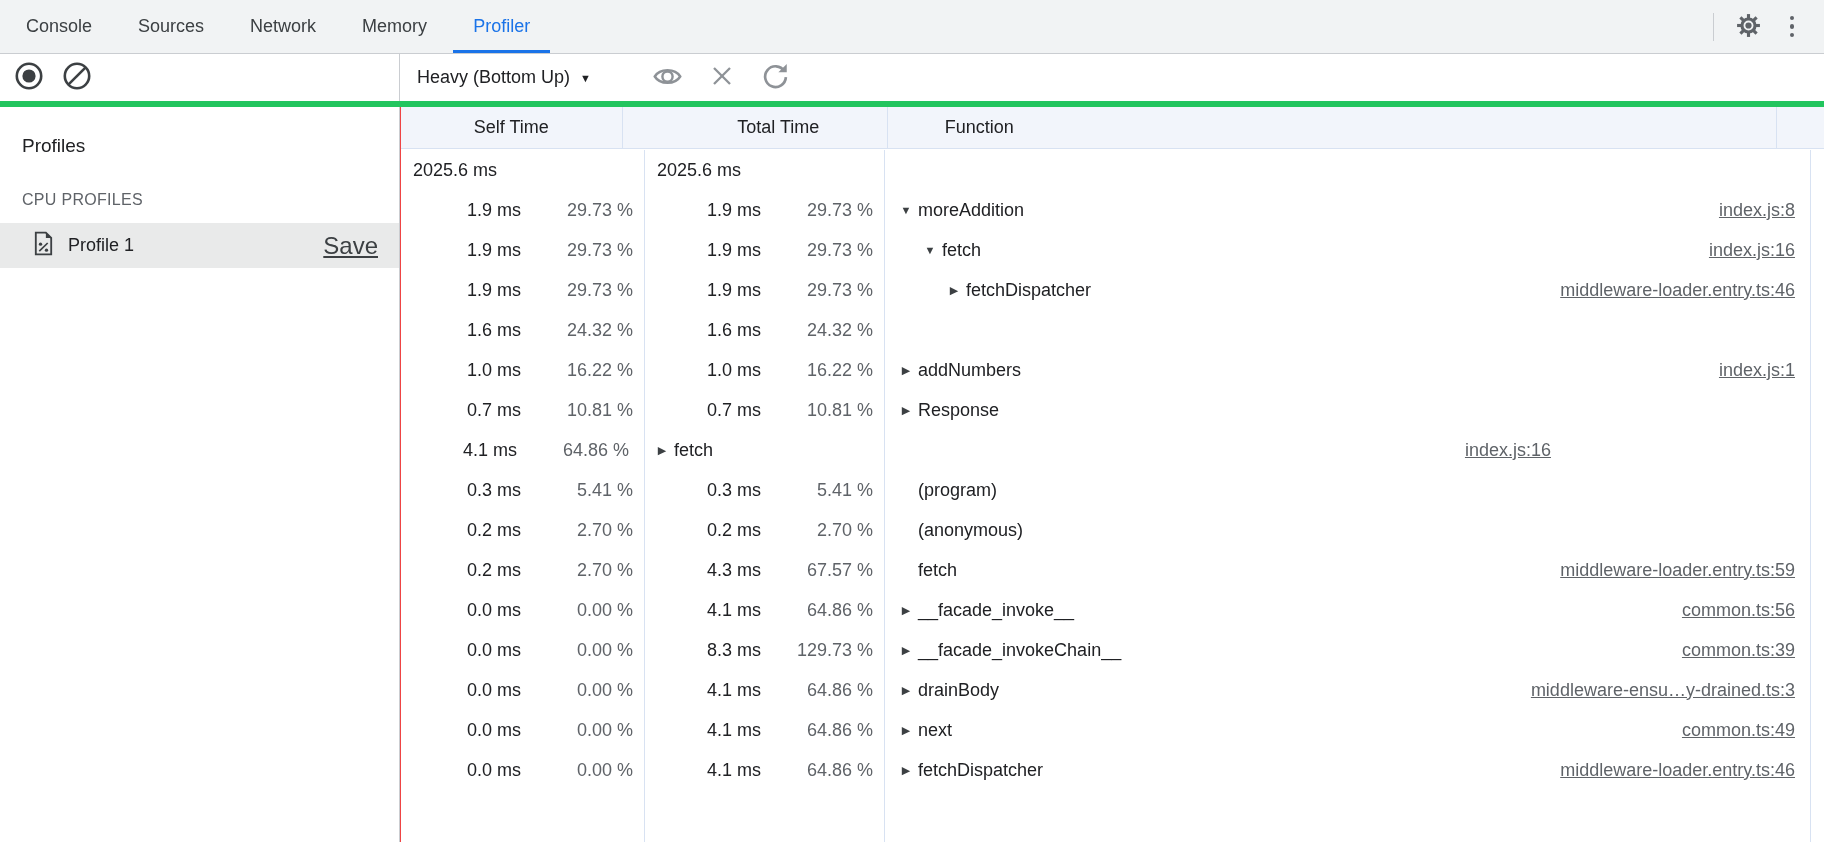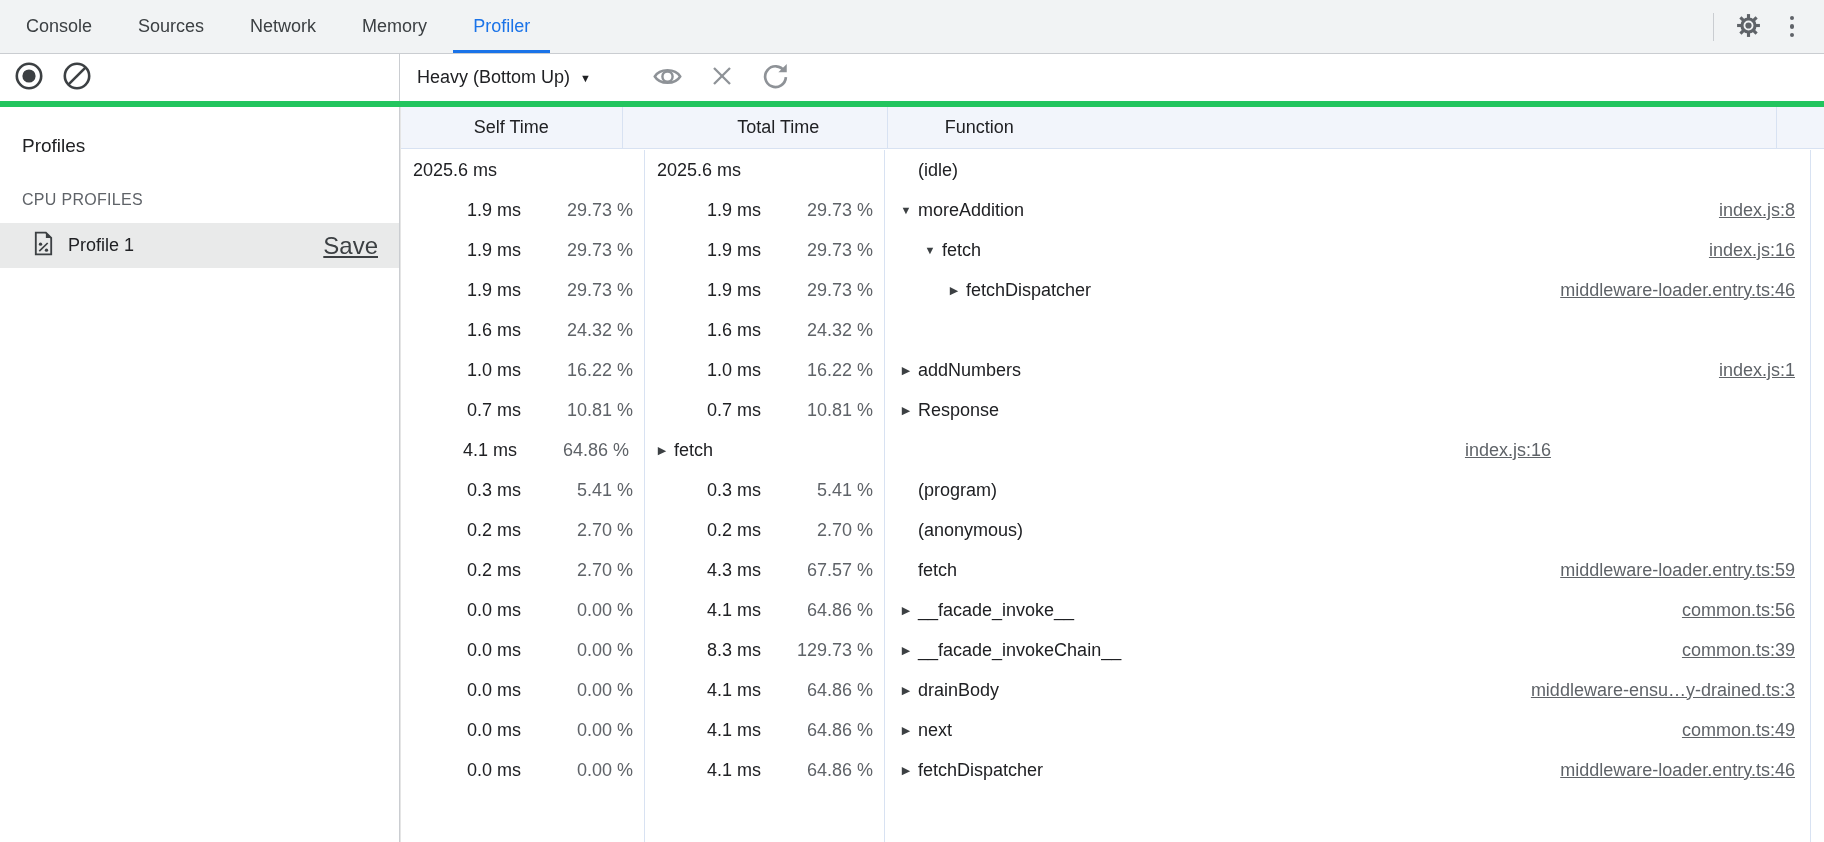--- a/index.html
+++ b/index.html
@@ -1,20 +1,20 @@
 <!DOCTYPE html>
 <html><head>
 <meta charset="utf-8">
 <style>
   * { margin:0; padding:0; box-sizing:border-box; }
   html,body { background:#fff; }
   .app {
     position:relative; width:1824px; height:842px; overflow:hidden;
     font-family:"Liberation Sans", sans-serif; font-size:18px; color:#202124;
-    background:#e5e5e5;
+    background:#ef4444;
   }
   
   .tabbar {
     position:absolute; left:0; top:0; right:0; height:54px;
     background:#f1f3f4; border-bottom:1px solid #cacdd1;
     display:flex; align-items:stretch; padding-left:6px;
   }
   .tabs { display:flex; align-items:stretch; }
   .tab {
     position:relative; display:flex; align-items:center;
@@ -234,24 +234,20 @@
       <div class="vline" style="left:1409px"></div>
     <div class="row grand">
           <div class="cell c-self">
             <span class="ms">2025.6 ms</span>
             <span class="pct"></span>
           </div>
           <div class="cell c-total">
             <span class="ms">2025.6 ms</span>
             <span class="pct"></span>
           </div>
-          <div class="cell c-fn">
-            <span class="arrow"></span>
-            <span class="fname">(idle)</span>
-          </div>
         </div>
         <div class="row">
           <div class="cell c-self">
             <span class="ms">1.9 ms</span>
             <span class="pct">29.73 %</span>
           </div>
           <div class="cell c-total">
             <span class="ms">1.9 ms</span>
             <span class="pct">29.73 %</span>
           </div>

